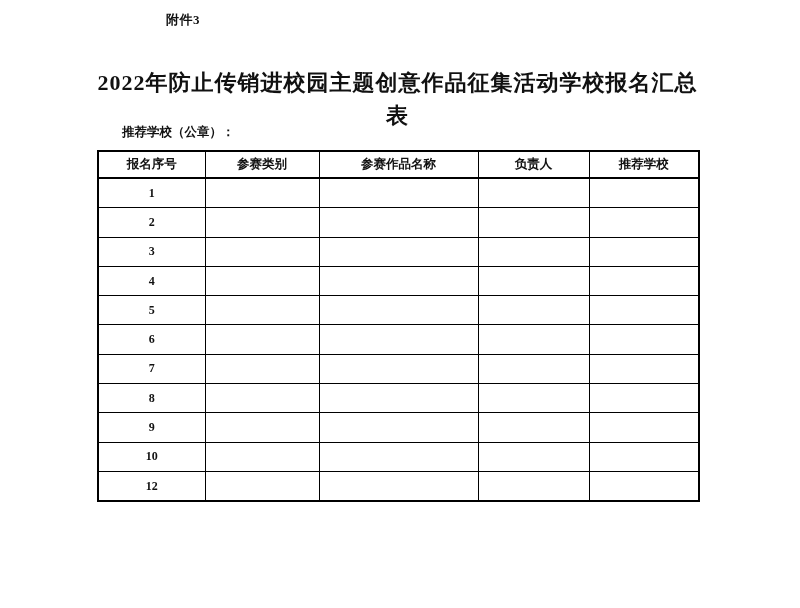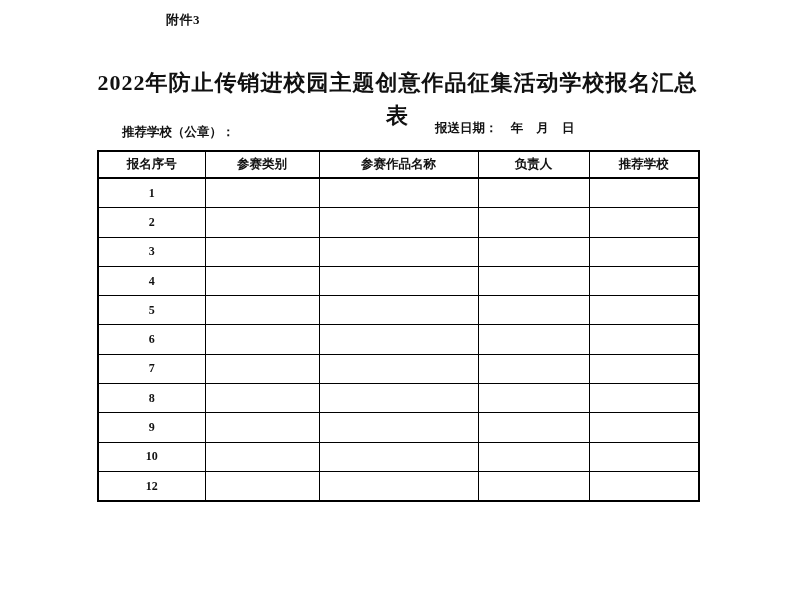--- a/index.html
+++ b/index.html
@@ -105,26 +105,20 @@
 
 <div class="attachment">附件3</div>
 
 <div class="title-block">
   <div class="title-line">2022年防止传销进校园主题创意作品征集活动学校报名汇总</div>
   <div class="title-line">表</div>
 </div>
 
 <div class="info-row">
   <span class="school-label">推荐学校（公章）：</span>
-  <span class="date-group">
-    <span>报送日期：</span>
-    <span class="date-unit">年</span>
-    <span class="date-unit">月</span>
-    <span class="date-unit">日</span>
-  </span>
 </div>
 
 <div class="table-wrap">
   <table class="reg-table">
     <colgroup>
       <col class="c1">
         <col class="c2">
         <col class="c3">
         <col class="c4">
         <col class="c5">

